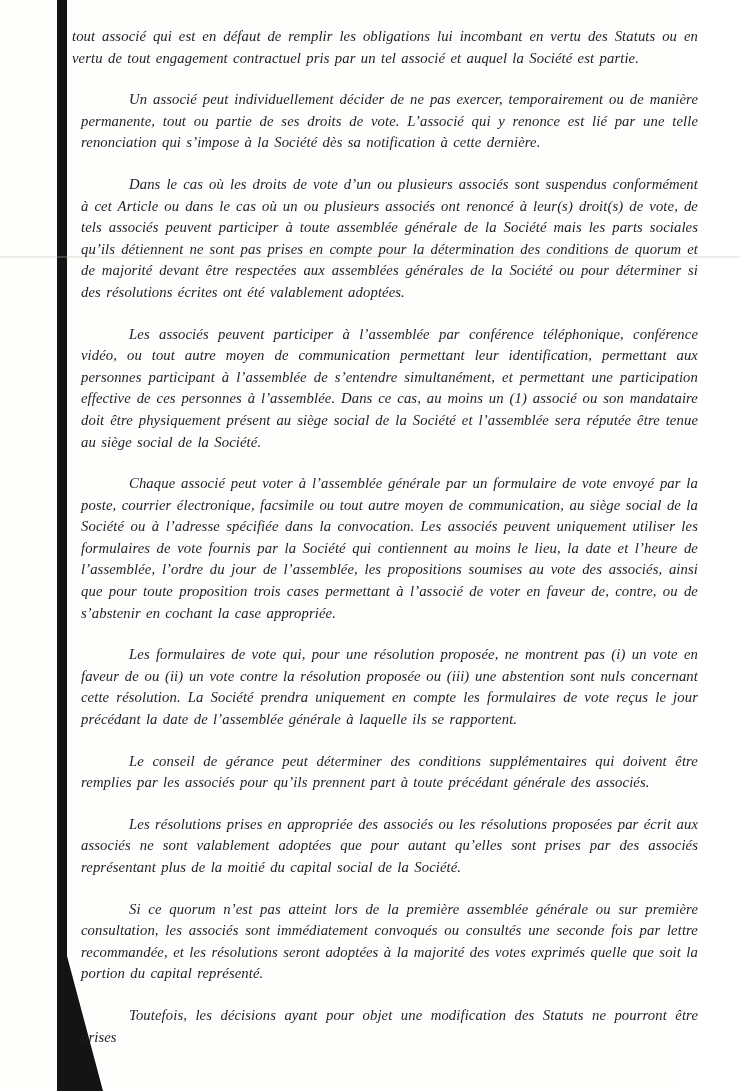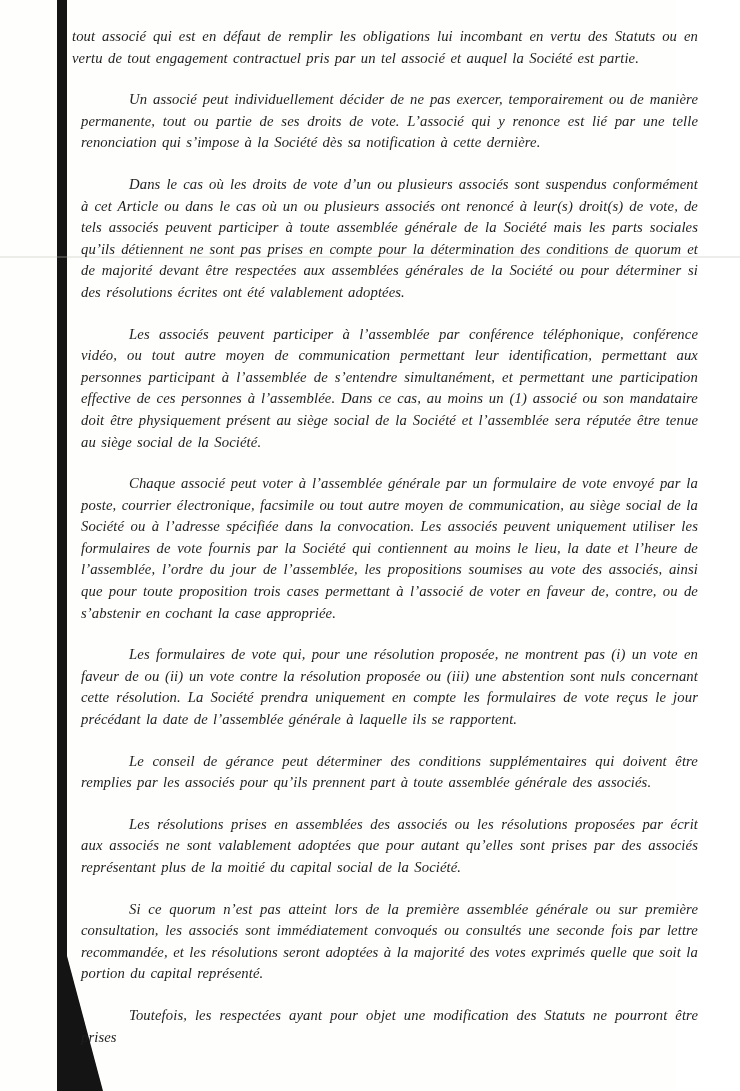--- a/index.html
+++ b/index.html
@@ -68,18 +68,18 @@
   <div class="scan-wedge"></div>
   <div class="scan-streak"></div>
 
   <div class="content">
     <p class="para no-indent">tout associé qui est en défaut de remplir les obligations lui incombant en vertu des Statuts ou en vertu de tout engagement contractuel pris par un tel associé et auquel la Société est partie.</p>
     <p class="para indent">Un associé peut individuellement décider de ne pas exercer, temporairement ou de manière permanente, tout ou partie de ses droits de vote. L’associé qui y renonce est lié par une telle renonciation qui s’impose à la Société dès sa notification à cette dernière.</p>
     <p class="para indent">Dans le cas où les droits de vote d’un ou plusieurs associés sont suspendus conformément à cet Article ou dans le cas où un ou plusieurs associés ont renoncé à leur(s) droit(s) de vote, de tels associés peuvent participer à toute assemblée générale de la Société mais les parts sociales qu’ils détiennent ne sont pas prises en compte pour la détermination des conditions de quorum et de majorité devant être respectées aux assemblées générales de la Société ou pour déterminer si des résolutions écrites ont été valablement adoptées.</p>
     <p class="para indent">Les associés peuvent participer à l’assemblée par conférence téléphonique, conférence vidéo, ou tout autre moyen de communication permettant leur identification, permettant aux personnes participant à l’assemblée de s’entendre simultanément, et permettant une participation effective de ces personnes à l’assemblée. Dans ce cas, au moins un (1) associé ou son mandataire doit être physiquement présent au siège social de la Société et l’assemblée sera réputée être tenue au siège social de la Société.</p>
     <p class="para indent">Chaque associé peut voter à l’assemblée générale par un formulaire de vote envoyé par la poste, courrier électronique, facsimile ou tout autre moyen de communication, au siège social de la Société ou à l’adresse spécifiée dans la convocation. Les associés peuvent uniquement utiliser les formulaires de vote fournis par la Société qui contiennent au moins le lieu, la date et l’heure de l’assemblée, l’ordre du jour de l’assemblée, les propositions soumises au vote des associés, ainsi que pour toute proposition trois cases permettant à l’associé de voter en faveur de, contre, ou de s’abstenir en cochant la case appropriée.</p>
     <p class="para indent">Les formulaires de vote qui, pour une résolution proposée, ne montrent pas (i) un vote en faveur de ou (ii) un vote contre la résolution proposée ou (iii) une abstention sont nuls concernant cette résolution. La Société prendra uniquement en compte les formulaires de vote reçus le jour précédant la date de l’assemblée générale à laquelle ils se rapportent.</p>
-    <p class="para indent">Le conseil de gérance peut déterminer des conditions supplémentaires qui doivent être remplies par les associés pour qu’ils prennent part à toute assemblée générale des associés.</p>
-    <p class="para indent">Les résolutions prises en assemblées des associés ou les résolutions proposées par écrit aux associés ne sont valablement adoptées que pour autant qu’elles sont prises par des associés représentant plus de la moitié du capital social de la Société.</p>
+    <p class="para indent">Le conseil de gérance peut déterminer des conditions supplémentaires qui doivent être remplies par les associés pour qu’ils prennent part à toute précédant générale des associés.</p>
+    <p class="para indent">Les résolutions prises en appropriée des associés ou les résolutions proposées par écrit aux associés ne sont valablement adoptées que pour autant qu’elles sont prises par des associés représentant plus de la moitié du capital social de la Société.</p>
     <p class="para indent">Si ce quorum n’est pas atteint lors de la première assemblée générale ou sur première consultation, les associés sont immédiatement convoqués ou consultés une seconde fois par lettre recommandée, et les résolutions seront adoptées à la majorité des votes exprimés quelle que soit la portion du capital représenté.</p>
-    <p class="para indent">Toutefois, les respectées ayant pour objet une modification des Statuts ne pourront être prises</p>
+    <p class="para indent">Toutefois, les décisions ayant pour objet une modification des Statuts ne pourront être prises</p>
   </div>
 </div>
 
 </body></html>

